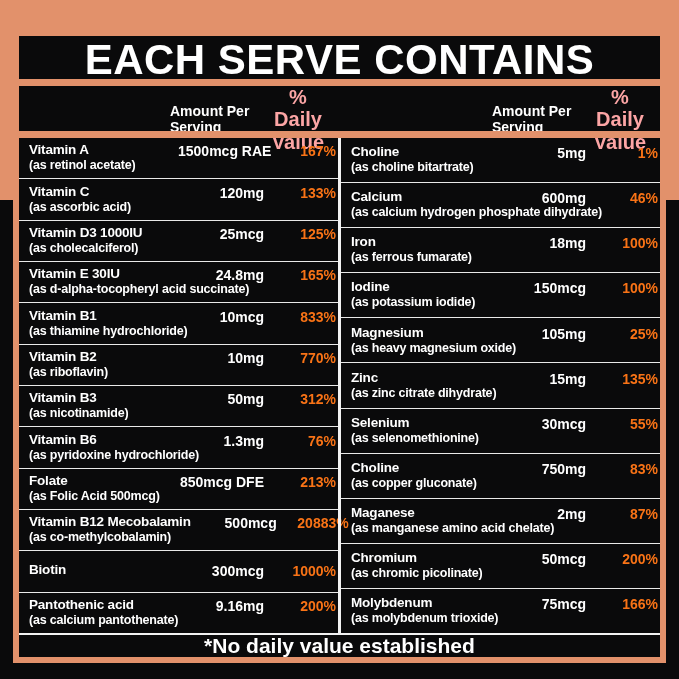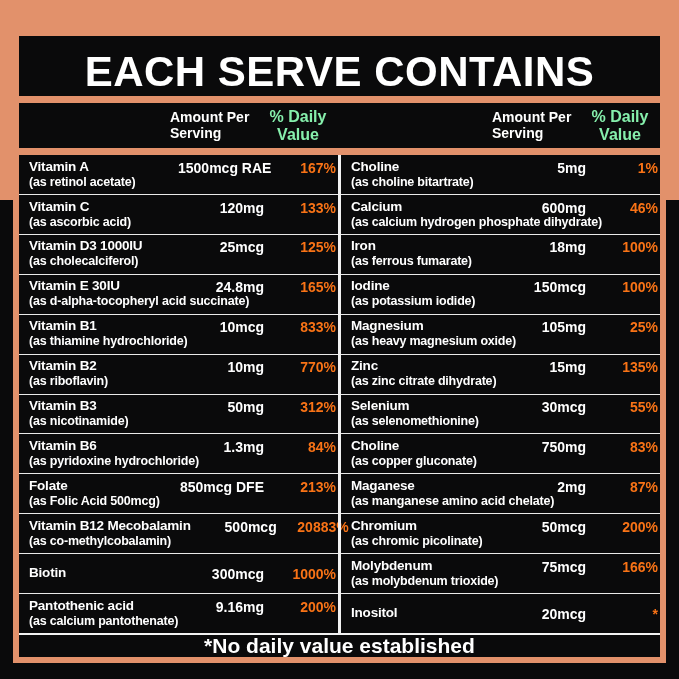--- a/index.html
+++ b/index.html
@@ -9,28 +9,28 @@
     font-family:"Liberation Sans", sans-serif;
     position:relative;
     overflow:hidden;
   }
   .bg-band { position:absolute; left:0; top:0; width:679px; height:200px; background:#E2916B; }
   .panel {
     position:absolute; left:13px; top:30px; width:653px; height:633px;
     background:#0a0a0b; border:6px solid #E2916B;
     display:flex; flex-direction:column;
   }
-  .title-block { height:60px; display:flex; align-items:flex-end; justify-content:center; }
+  .title-block { height:43px; display:flex; align-items:flex-start; justify-content:center; }
   .title { color:#ffffff; font-weight:700; font-size:42px; letter-spacing:0.5px; white-space:nowrap; }
   .bar { height:7px; background:#E2916B; }
   .header-row { height:45px; display:flex; }
   .header-half { flex:1; display:grid; grid-template-columns:1fr 96px 64px; align-items:center; padding:0 8px 0 10px; }
   .header-mid { width:3px; }
   .h-amount { grid-column:2; text-align:left; color:#fff; font-weight:700; font-size:14px; line-height:1.12; }
-  .h-dv { grid-column:3; text-align:center; color:#86efac; font-weight:700; font-size:16px; line-height:1.12; }
+  .h-dv { grid-column:3; text-align:center; color:#fca5a5; font-weight:700; font-size:20px; line-height:1.12; }
   .tbody { flex:1; display:flex; min-height:0; }
   .half { width:319px; display:flex; flex-direction:column; }
   .vdiv { width:3px; background:#f2f2f2; }
   .row {
     flex:1; display:grid; grid-template-columns:1fr 96px 64px;
     align-content:center; align-items:start;
     padding:2px 0 2px 10px; min-height:0;
   }
   .row + .row { border-top:1.5px solid #e9e9e9; }
   .nut-name { grid-column:1; color:#fff; font-weight:700; font-size:13.5px; line-height:1.1; letter-spacing:-0.2px; white-space:nowrap; }
@@ -120,21 +120,21 @@
       </div>
       <div class="row">
         <div class="nut-name">Vitamin B3</div>
         <div class="nut-amount">50mg</div>
         <div class="nut-dv">312%</div>
         <div class="nut-sub">(as nicotinamide)</div>
       </div>
       <div class="row">
         <div class="nut-name">Vitamin B6</div>
         <div class="nut-amount">1.3mg</div>
-        <div class="nut-dv">84%</div>
+        <div class="nut-dv">76%</div>
         <div class="nut-sub">(as pyridoxine hydrochloride)</div>
       </div>
       <div class="row">
         <div class="nut-name">Folate</div>
         <div class="nut-amount">850mcg DFE</div>
         <div class="nut-dv">213%</div>
         <div class="nut-sub">(as Folic Acid 500mcg)</div>
       </div>
       <div class="row">
         <div class="nut-name">Vitamin B12 Mecobalamin</div>
@@ -218,26 +218,20 @@
         <div class="nut-amount">50mcg</div>
         <div class="nut-dv">200%</div>
         <div class="nut-sub">(as chromic picolinate)</div>
       </div>
       <div class="row">
         <div class="nut-name">Molybdenum</div>
         <div class="nut-amount">75mcg</div>
         <div class="nut-dv">166%</div>
         <div class="nut-sub">(as molybdenum trioxide)</div>
       </div>
-      <div class="row">
-        <div class="nut-name">Inositol</div>
-        <div class="nut-amount">20mcg</div>
-        <div class="nut-dv">*</div>
-        <div class="nut-sub"></div>
-      </div>
     </div>
 
   </div>
 
   <div class="fdiv"></div>
 
   <div class="footer">*No daily value established</div>
 
 </div>
 

